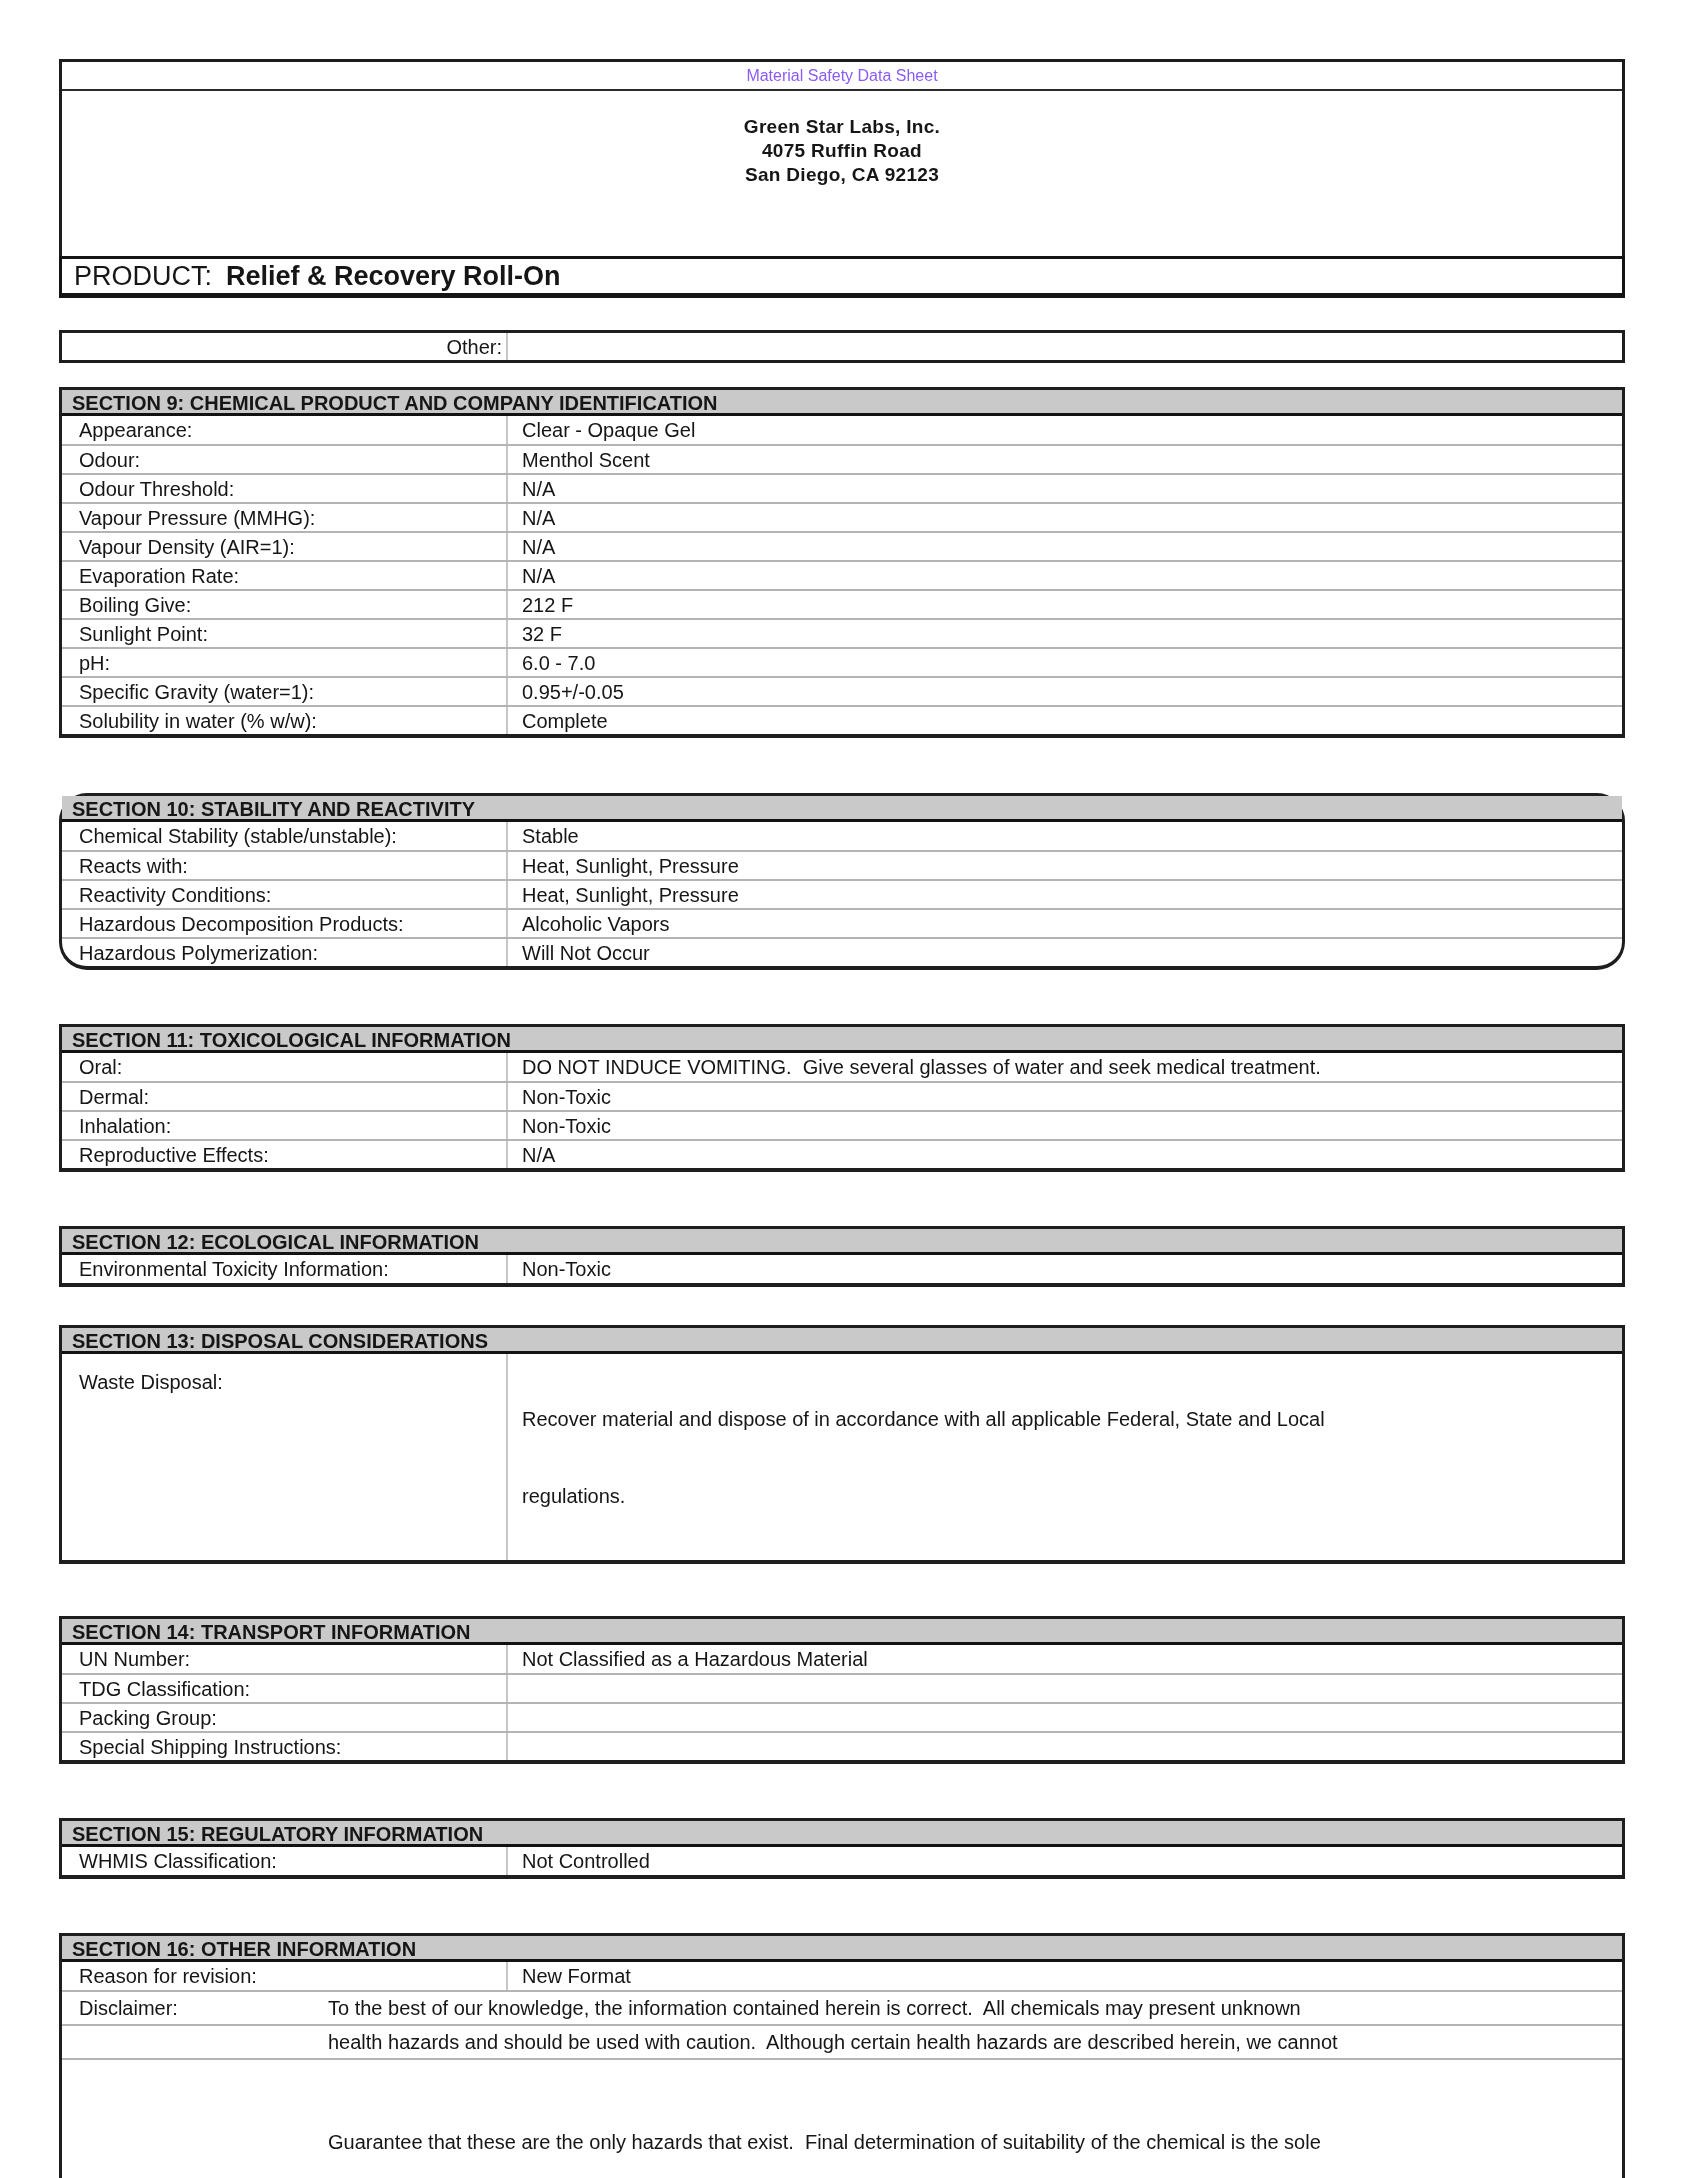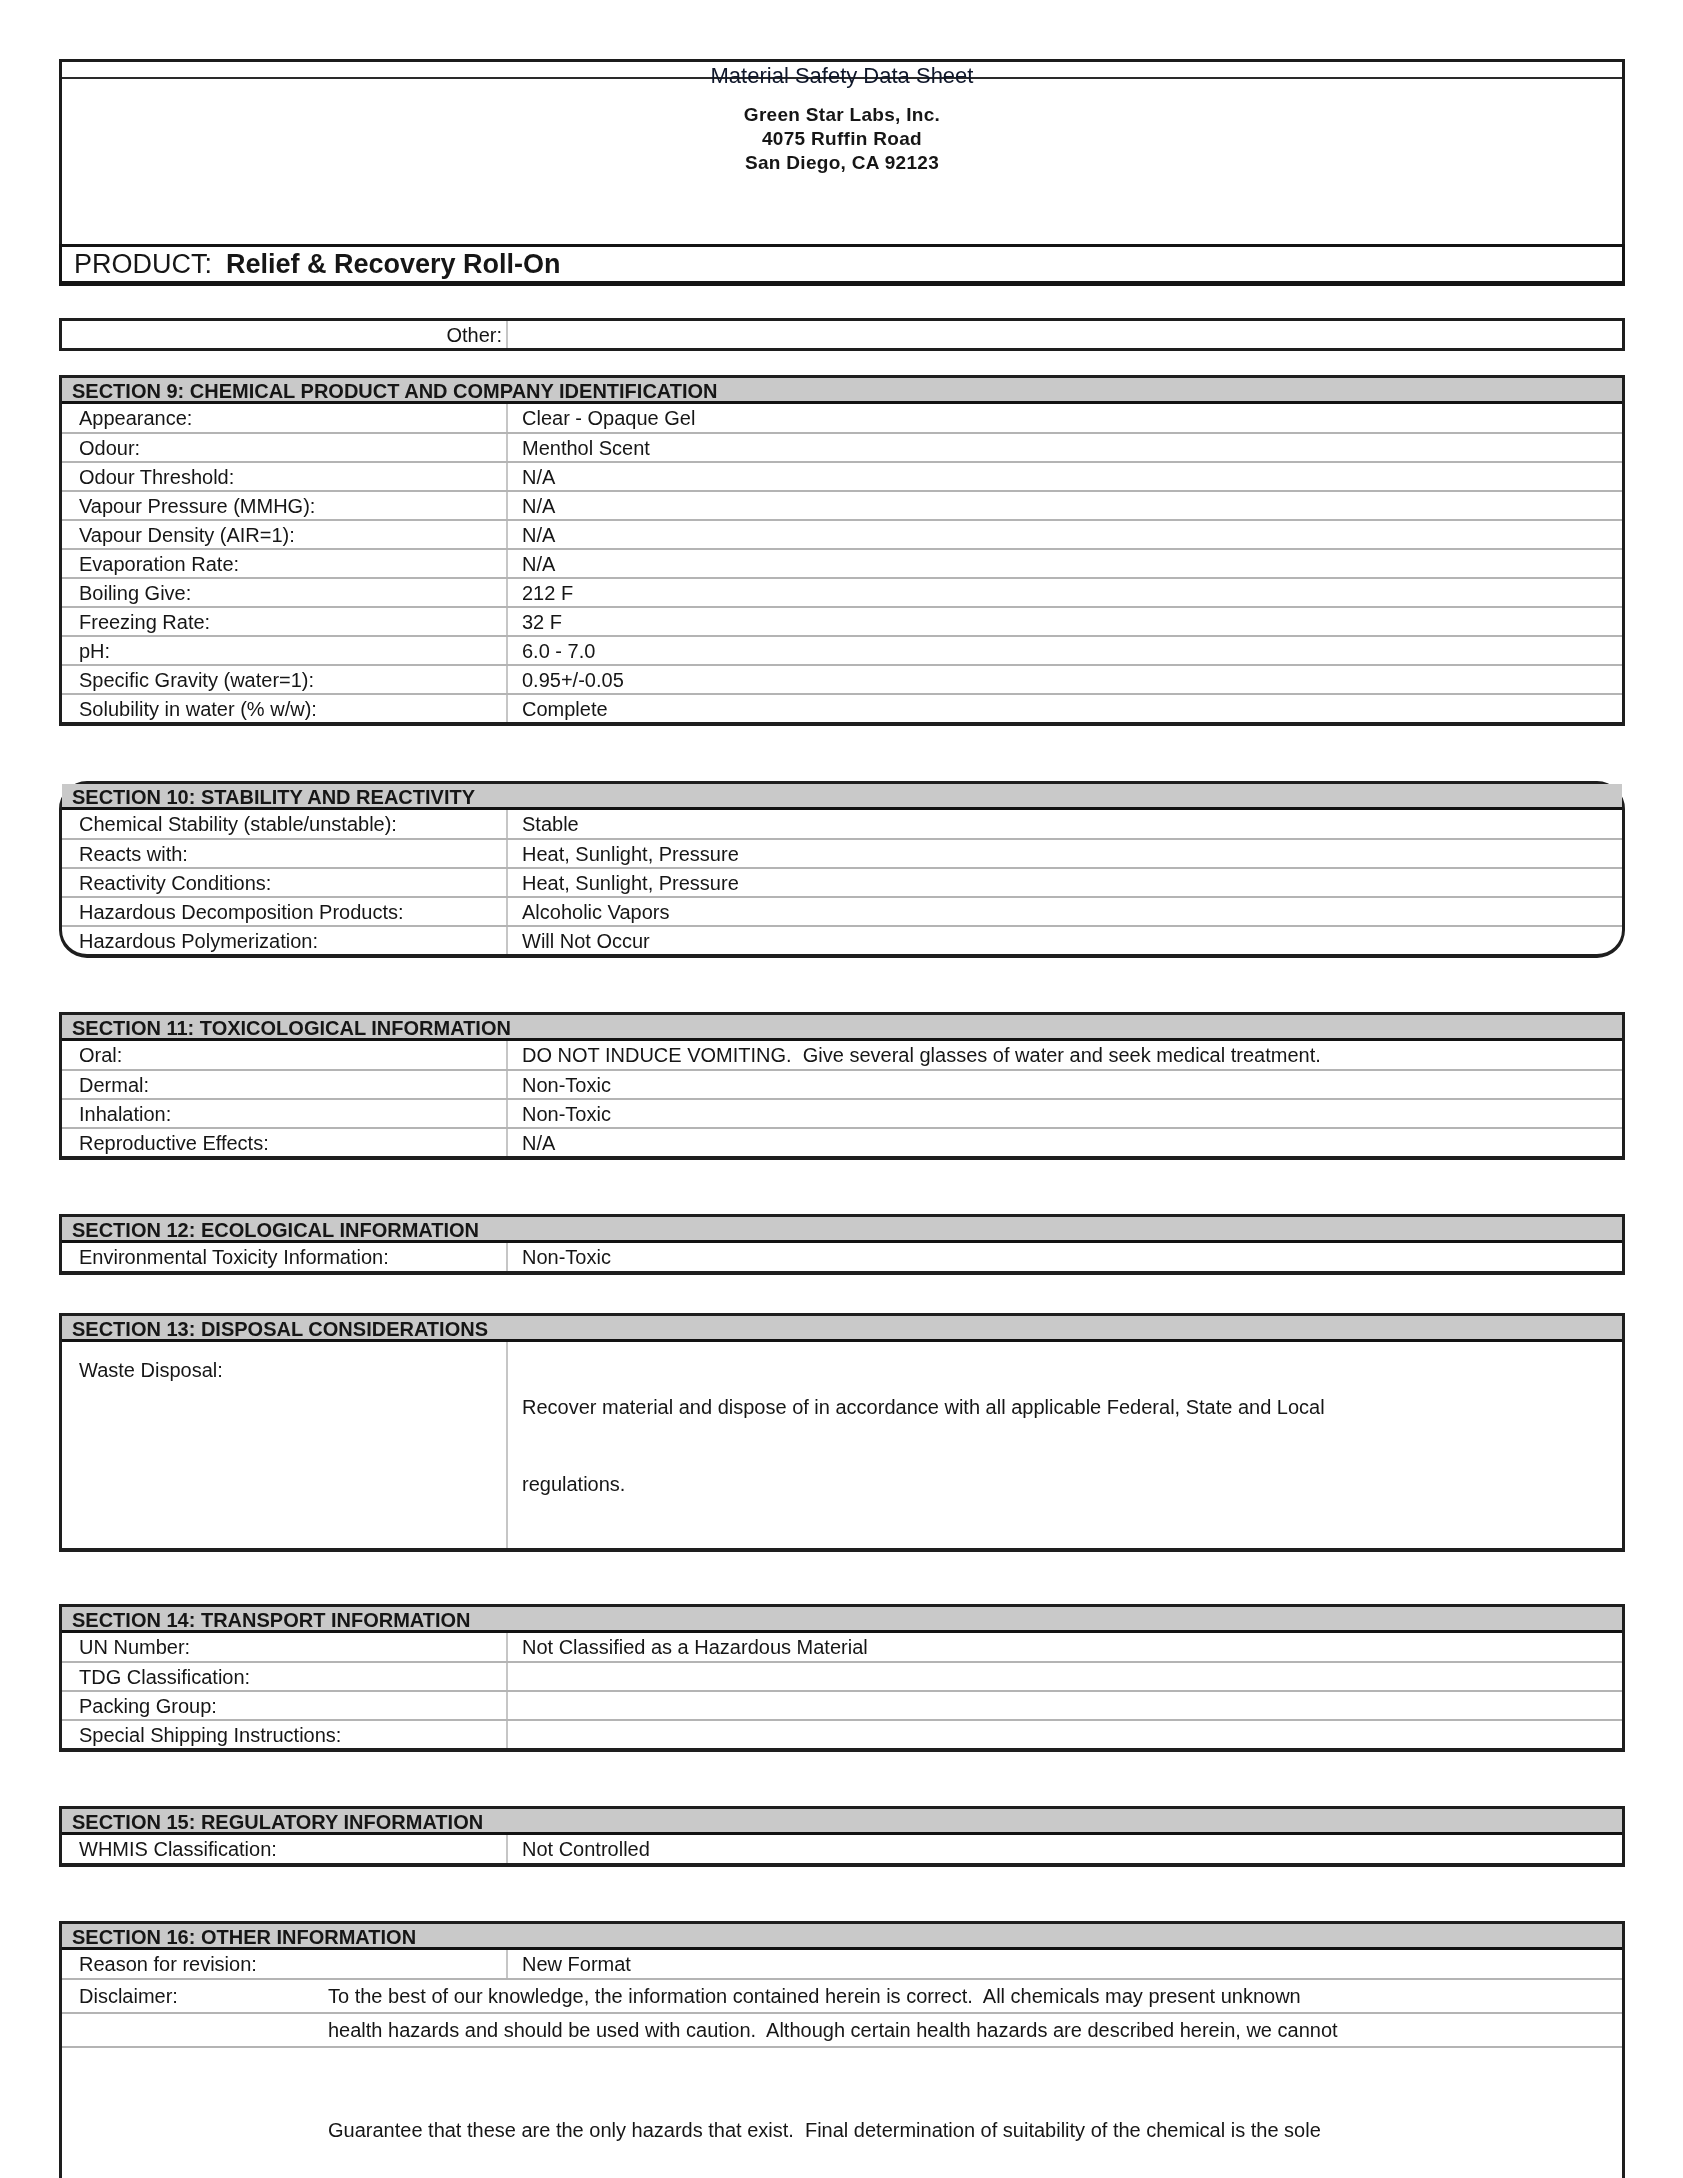--- a/index.html
+++ b/index.html
@@ -9,23 +9,23 @@
     font-family: "Liberation Sans", "DejaVu Sans", sans-serif;
     color: #161616;
     position: relative;
     overflow: hidden;
   }
   .content { position: absolute; left: 59px; top: 59px; width: 1566px; }
 
   
   .header-box { border: 3px solid #1c1c1c; border-bottom: none; }
   .title-row {
-    height: 17px; line-height: 27px;
+    height: 29px; line-height: 27px;
     border-bottom: 2px solid #2a2a2a;
-    text-align: center; font-size: 22px; color: #0f172a;
+    text-align: center; font-size: 16px; color: #8b5cf6;
   }
   .company-block {
     height: 165px; padding-top: 24px;
     text-align: center; font-weight: bold;
     font-size: 19px; line-height: 24px; letter-spacing: 0.3px;
   }
 
   
   .product-box {
     border: 3px solid #141414; border-bottom-width: 5px;
@@ -134,21 +134,21 @@
       </div>
     <div class="trow">
         <div class="tlabel">Evaporation Rate:</div>
         <div class="tvalue">N/A</div>
       </div>
     <div class="trow">
         <div class="tlabel">Boiling Give:</div>
         <div class="tvalue">212 F</div>
       </div>
     <div class="trow">
-        <div class="tlabel">Freezing Rate:</div>
+        <div class="tlabel">Sunlight Point:</div>
         <div class="tvalue">32 F</div>
       </div>
     <div class="trow">
         <div class="tlabel">pH:</div>
         <div class="tvalue">6.0 - 7.0</div>
       </div>
     <div class="trow">
         <div class="tlabel">Specific Gravity (water=1):</div>
         <div class="tvalue">0.95+/-0.05</div>
       </div>

